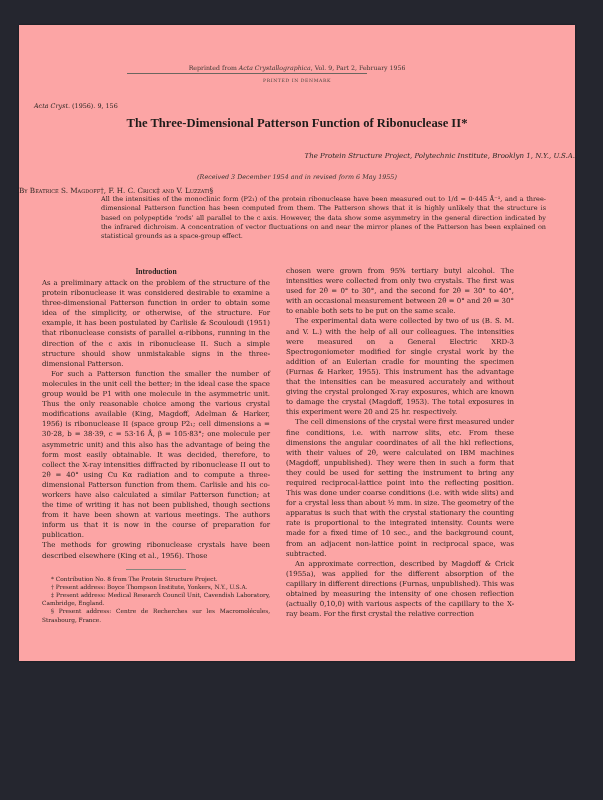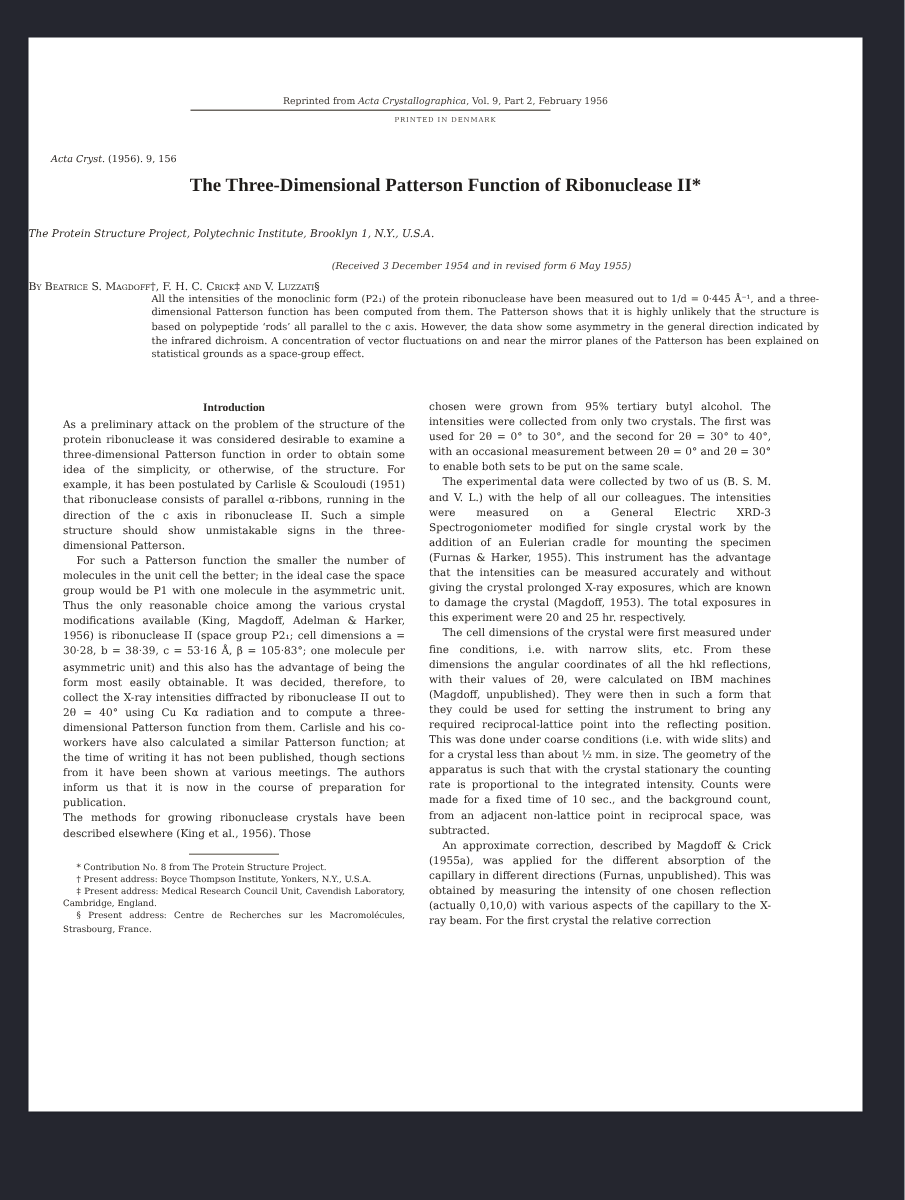--- a/index.html
+++ b/index.html
@@ -4,22 +4,22 @@
 <style>
   html, body { margin: 0; padding: 0; }
   body {
     width: 603px; height: 800px; overflow: hidden;
     background: #25262f;
     position: relative;
     font-family: "DejaVu Serif", "Liberation Serif", serif;
     color: #2a2622;
   }
   .page {
-    position: absolute; left: 19px; top: 25px; width: 556px; height: 716px;
-    background: #ffffff;
+    position: absolute; left: 19px; top: 25px; width: 556px; height: 636px;
+    background: #fca5a5;
     box-shadow: 0 0 2px rgba(0,0,0,0.4);
   }
   .reprint {
     position: absolute; top: 39px; left: 0; width: 100%;
     text-align: center; font-size: 6.2px; color: #3a3530;
   }
   .reprint-rule {
     position: absolute; top: 48px; left: 108px; width: 240px; height: 0;
     border-top: 0.8px solid #6b6660;
   }
@@ -34,25 +34,25 @@
     position: absolute; top: 91px; left: 0; width: 100%;
     text-align: center; font-family: "Liberation Serif", serif; font-weight: bold;
     font-size: 12.6px; color: #1f1c1a;
   }
   .authors {
     position: absolute; top: 115px; left: 0; width: 100%;
     text-align: left; font-size: 7.2px; font-variant: small-caps; color: #2a2622; margin-top: 46px;
   }
   .affil {
     position: absolute; top: 127px; left: 0; width: 100%;
-    text-align: left; font-size: 7px; font-style: italic; color: #2a2622;
+    text-align: right; font-size: 7px; font-style: italic; color: #2a2622;
   }
   .received {
     position: absolute; top: 148px; left: 0; width: 100%;
-    text-align: center; font-size: 6.4px; font-style: italic; color: #3a3530; padding-left: 24px;
+    text-align: center; font-size: 6.4px; font-style: italic; color: #3a3530;
   }
   .abstract {
     position: absolute; top: 170px; left: 47px; width: 445px;
     font-size: 6.5px; line-height: 9.3px; text-align: justify; color: #2a2622; margin-left: 35px;
   }
   .col {
     position: absolute; top: 242px; width: 228px;
     font-size: 7px; line-height: 10.1px; text-align: justify; color: #2a2622;
   }
   .col.left { left: 23px; }

